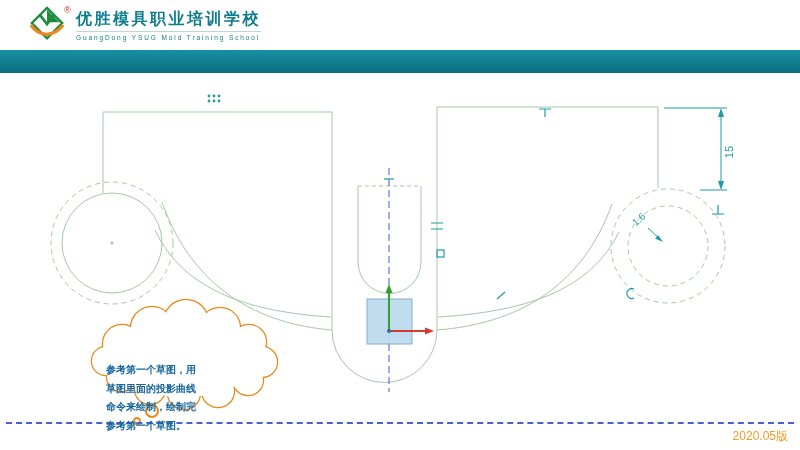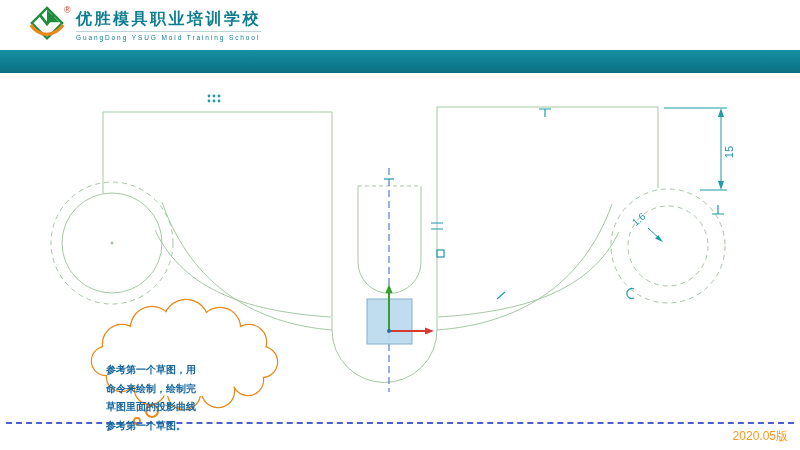--- a/index.html
+++ b/index.html
@@ -136,21 +136,21 @@
         <circle cx="121" cy="377" r="14"></circle>
           <circle cx="106" cy="361" r="14"></circle>
       </g>
       <circle cx="152" cy="411" r="6" fill="#ffffff" stroke="#e8891c" stroke-width="2"></circle>
       <circle cx="137" cy="421" r="3" fill="#ffffff" stroke="#e8891c" stroke-width="1.8"></circle>
     </g>
   </svg>
 
   <div class="callout-text">
     <div>参考第一个草图，用</div>
+    <div>草图里面的投影曲线</div>
     <div>命令来绘制，绘制完</div>
-    <div>草图里面的投影曲线</div>
     <div>参考第一个草图。</div>
   </div>
 
   <div class="bottom-line"></div>
   <div class="version">2020.05版</div>
 
 </div>
 
 </body></html>

